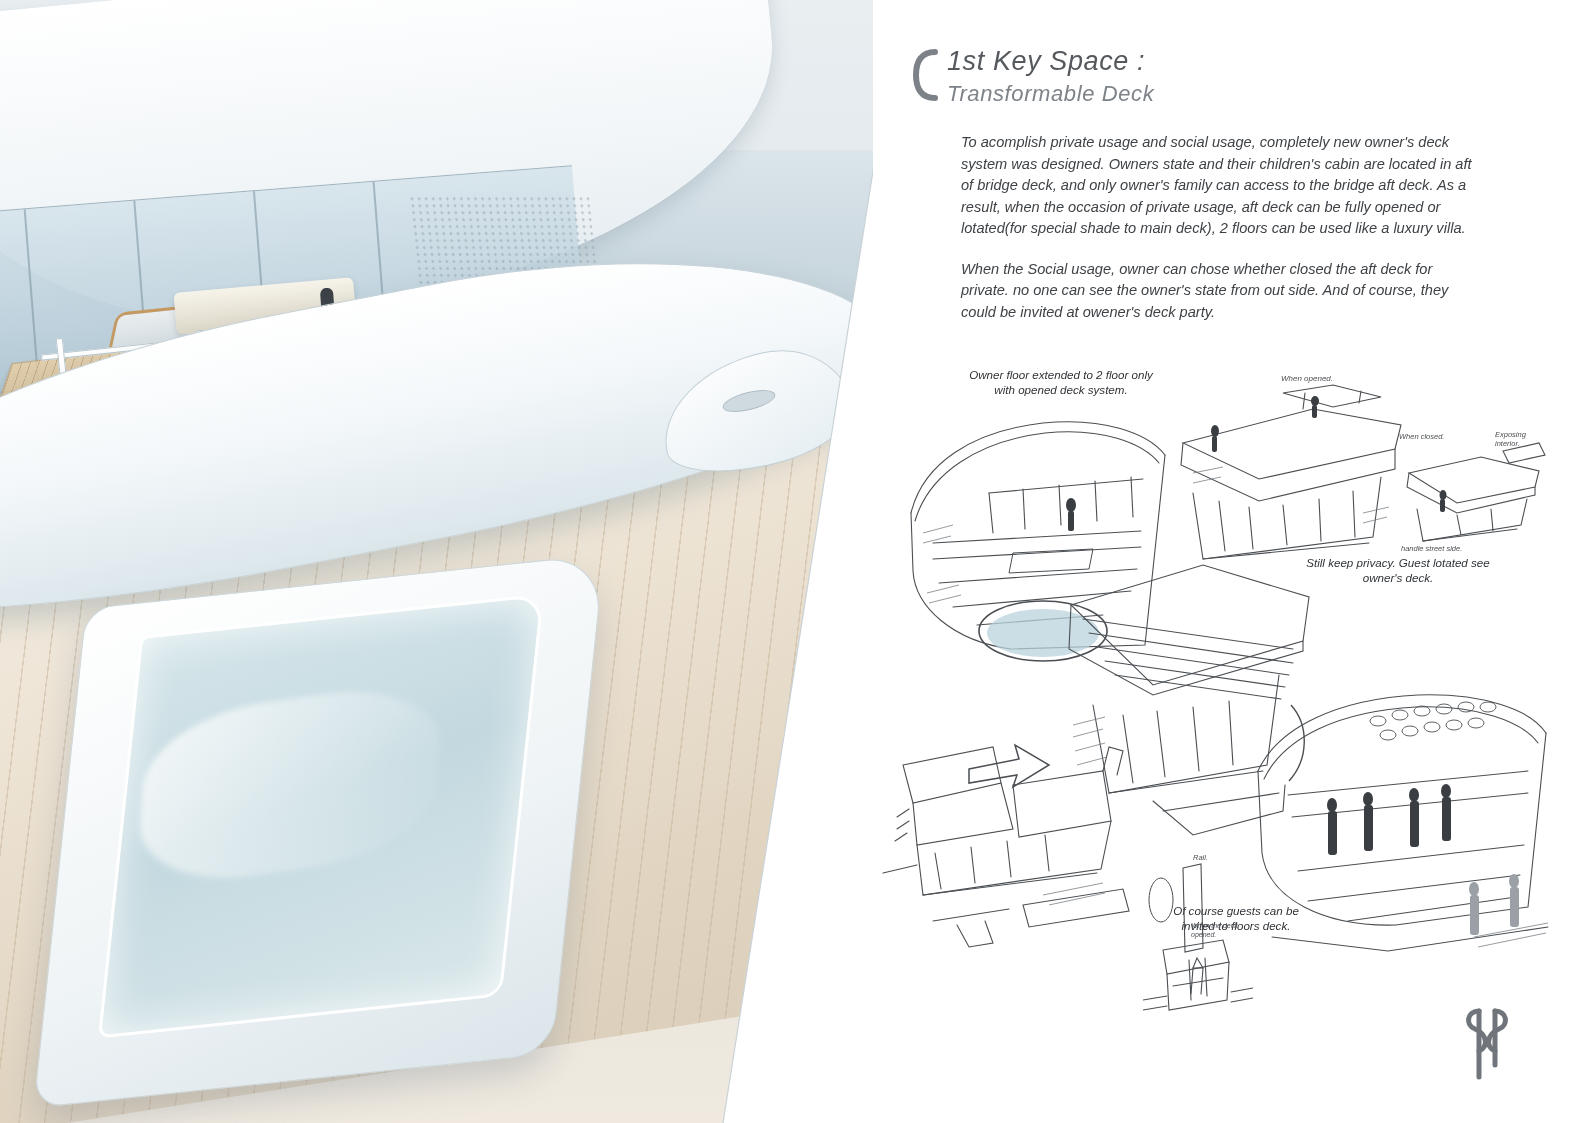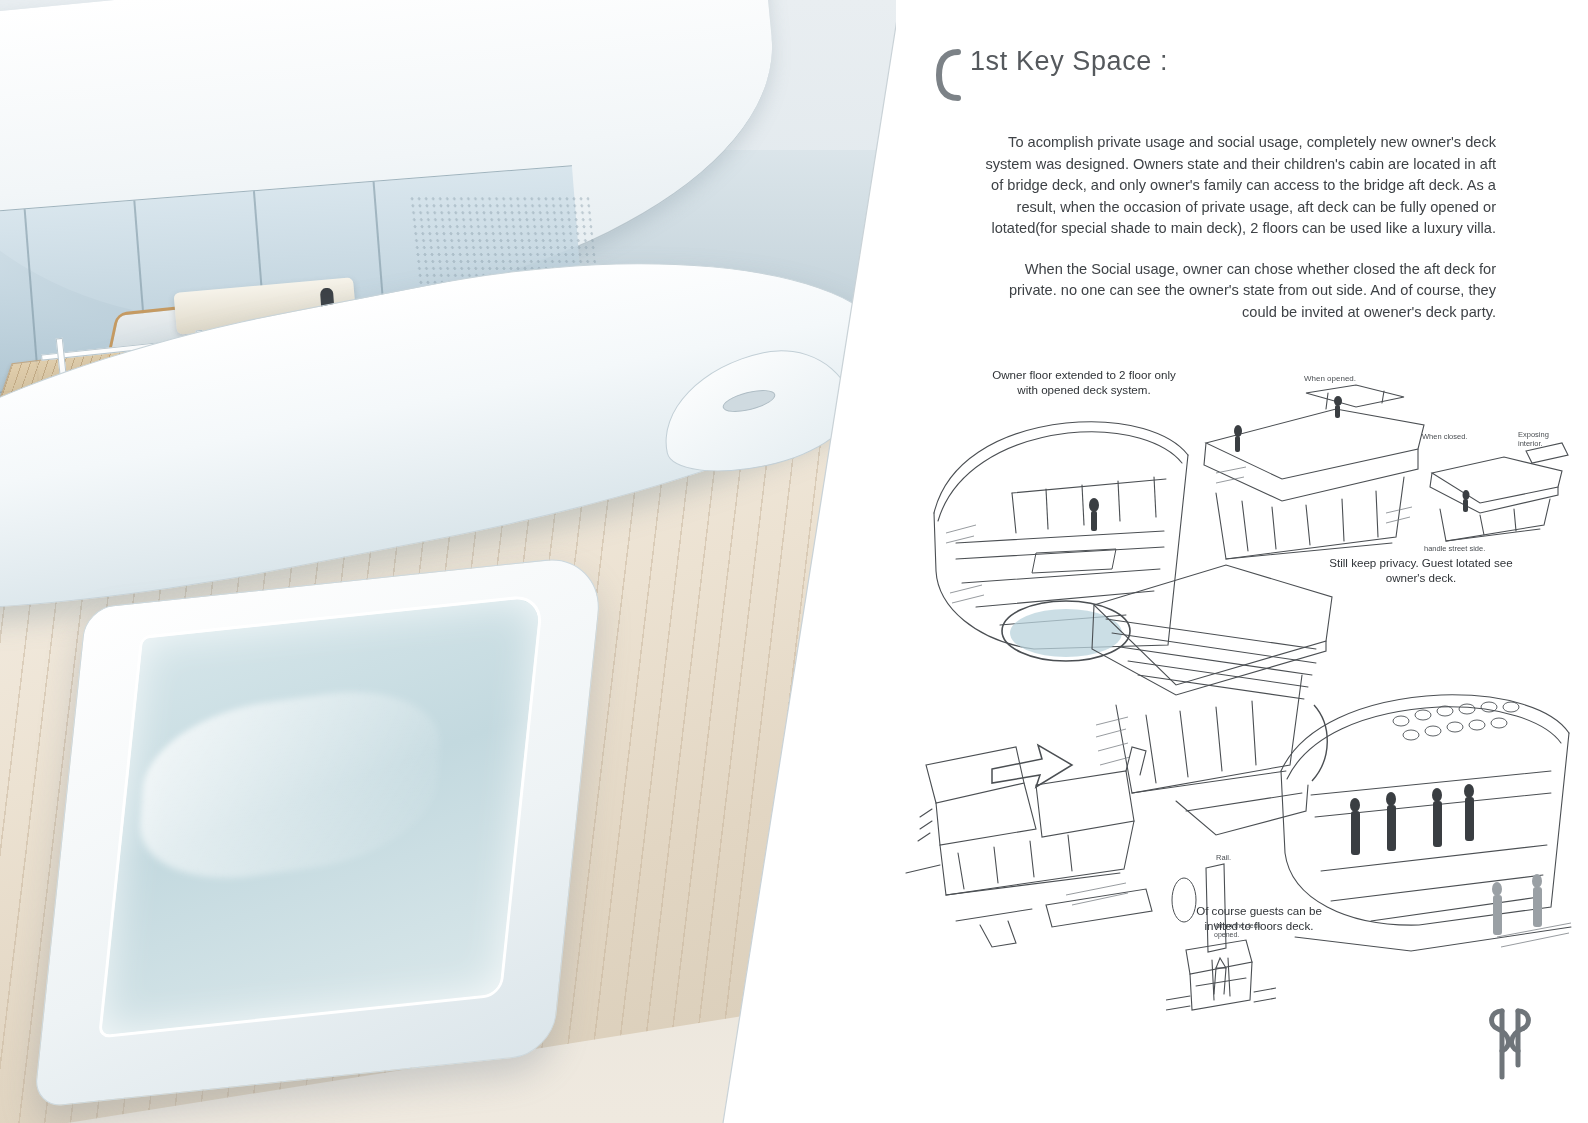--- a/index.html
+++ b/index.html
@@ -192,22 +192,23 @@
   }
   #split-line {
     position: absolute;
     left: 0; top: 0; width: 1588px; height: 1123px;
     pointer-events: none;
   }
 
   
   #content {
     position: absolute;
-    left: 896px; top: 0; width: 688px; height: 1123px;
+    left: 873px; top: 0; width: 688px; height: 1123px;
     background: #ffffff;
+    font-style: italic;
   }
 
   .title-block {
     position: absolute;
     left: 40px; top: 46px;
     width: 600px;
   }
   .bracket {
     position: absolute;
     left: 0; top: 2px;
@@ -231,21 +232,21 @@
 
   .body-copy {
     position: absolute;
     left: 88px; top: 132px;
     width: 512px;
     font-size: 14.6px;
     line-height: 21.5px;
     color: #3e4246;
     text-align: left;
   }
-  .body-copy p { margin: 0 0 19px 0; text-align: right; }
+  .body-copy p { margin: 0 0 19px 0; }
 
   
   #sketches {
     position: absolute;
     left: 0; top: 355px;
     width: 688px; height: 730px; text-align: center;
   }
   .note {
     position: absolute;
     font-size: 11.6px;
@@ -322,20 +323,21 @@
     <line x1="900" y1="0" x2="723" y2="1123" stroke="#c9d2d7" stroke-width="1.2"></line>
   </svg>
 
   <div id="content">
 
     <div class="title-block">
       <svg class="bracket" viewBox="0 0 26 55">
         <path d="M22 4 C8 4, 3 14, 3 27 C3 40, 8 50, 22 50" fill="none" stroke="#7c8287" stroke-width="6" stroke-linecap="round"></path>
       </svg>
       <h1 class="title-main">1st Key Space :</h1>
+      <h2 class="title-sub">Transformable Deck</h2>
     </div>
 
     <div class="body-copy">
       <p>To acomplish private usage and social usage, completely new owner's deck system was designed. Owners state and their children's cabin are located in aft of bridge deck, and only owner's family can access to the bridge aft deck. As a result, when the occasion of private usage, aft deck can be fully opened or lotated(for special shade to main deck), 2 floors can be used like a luxury villa.</p>
       <p>When the Social usage, owner can chose whether closed the aft deck for private. no one can see the owner's state from out side. And of course, they could be invited at owener's deck party.</p>
     </div>
 
     <div id="sketches">
 
       <div class="note note-a">Owner floor extended to 2 floor only with opened deck system.</div>

